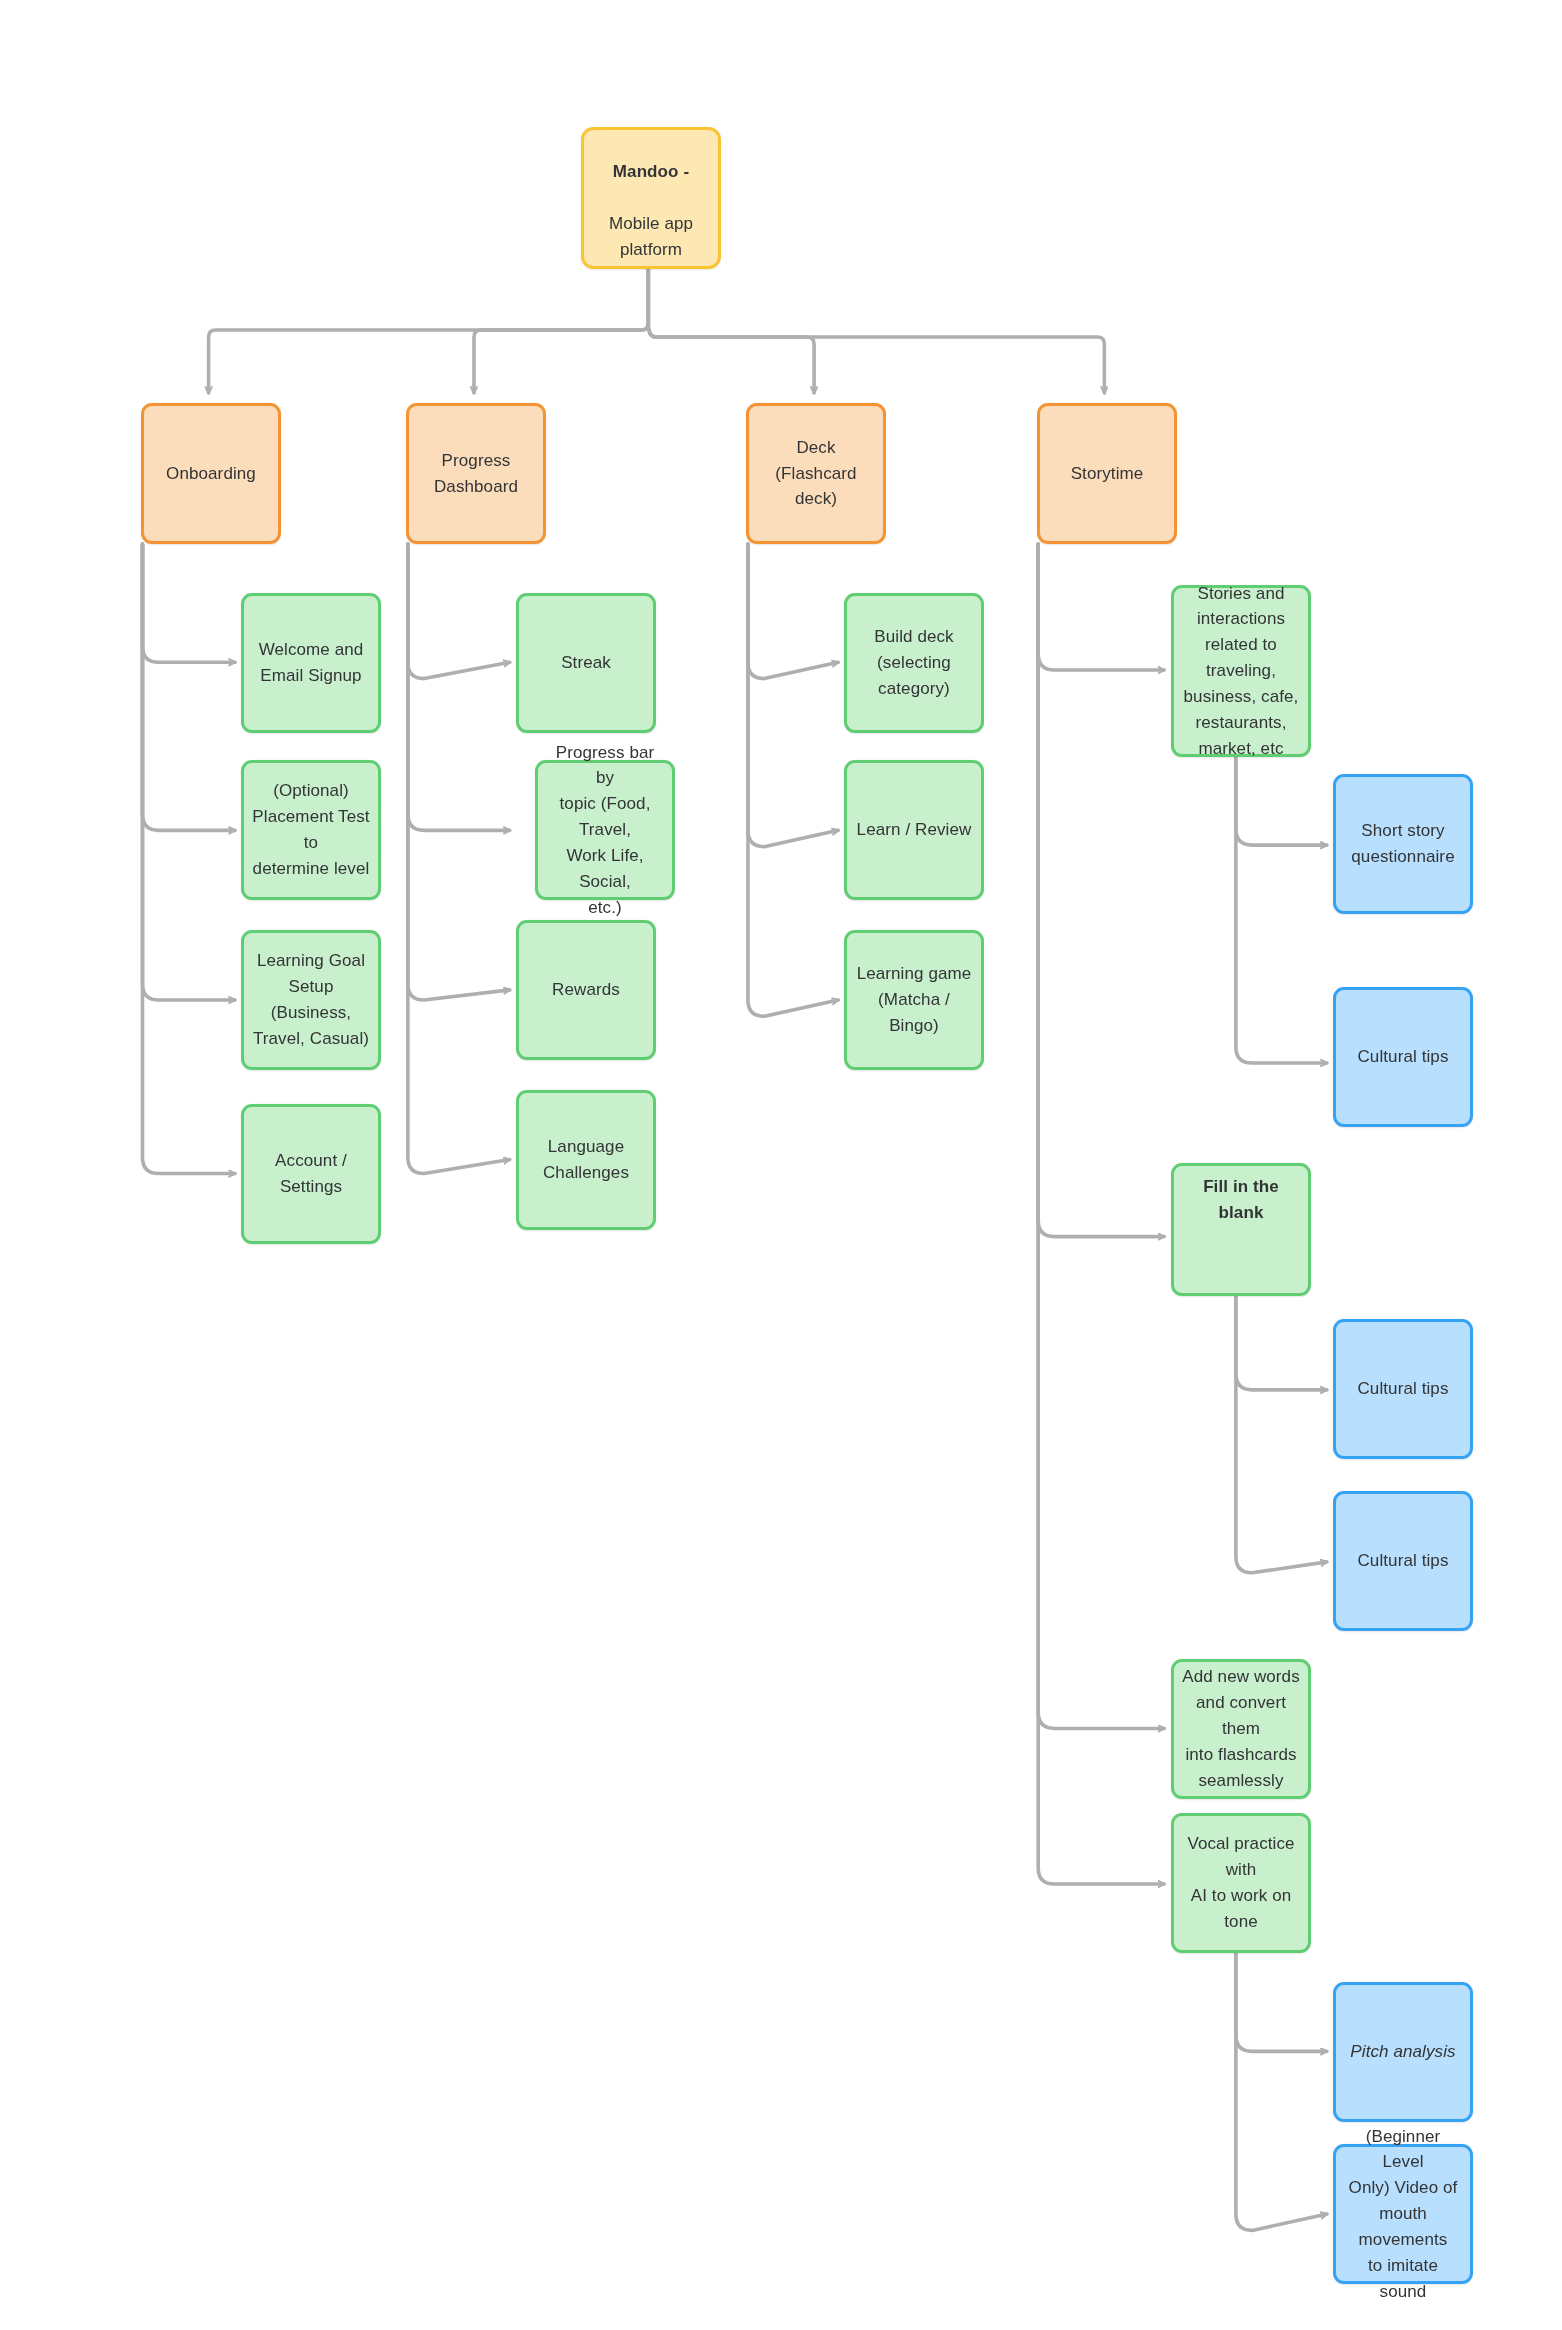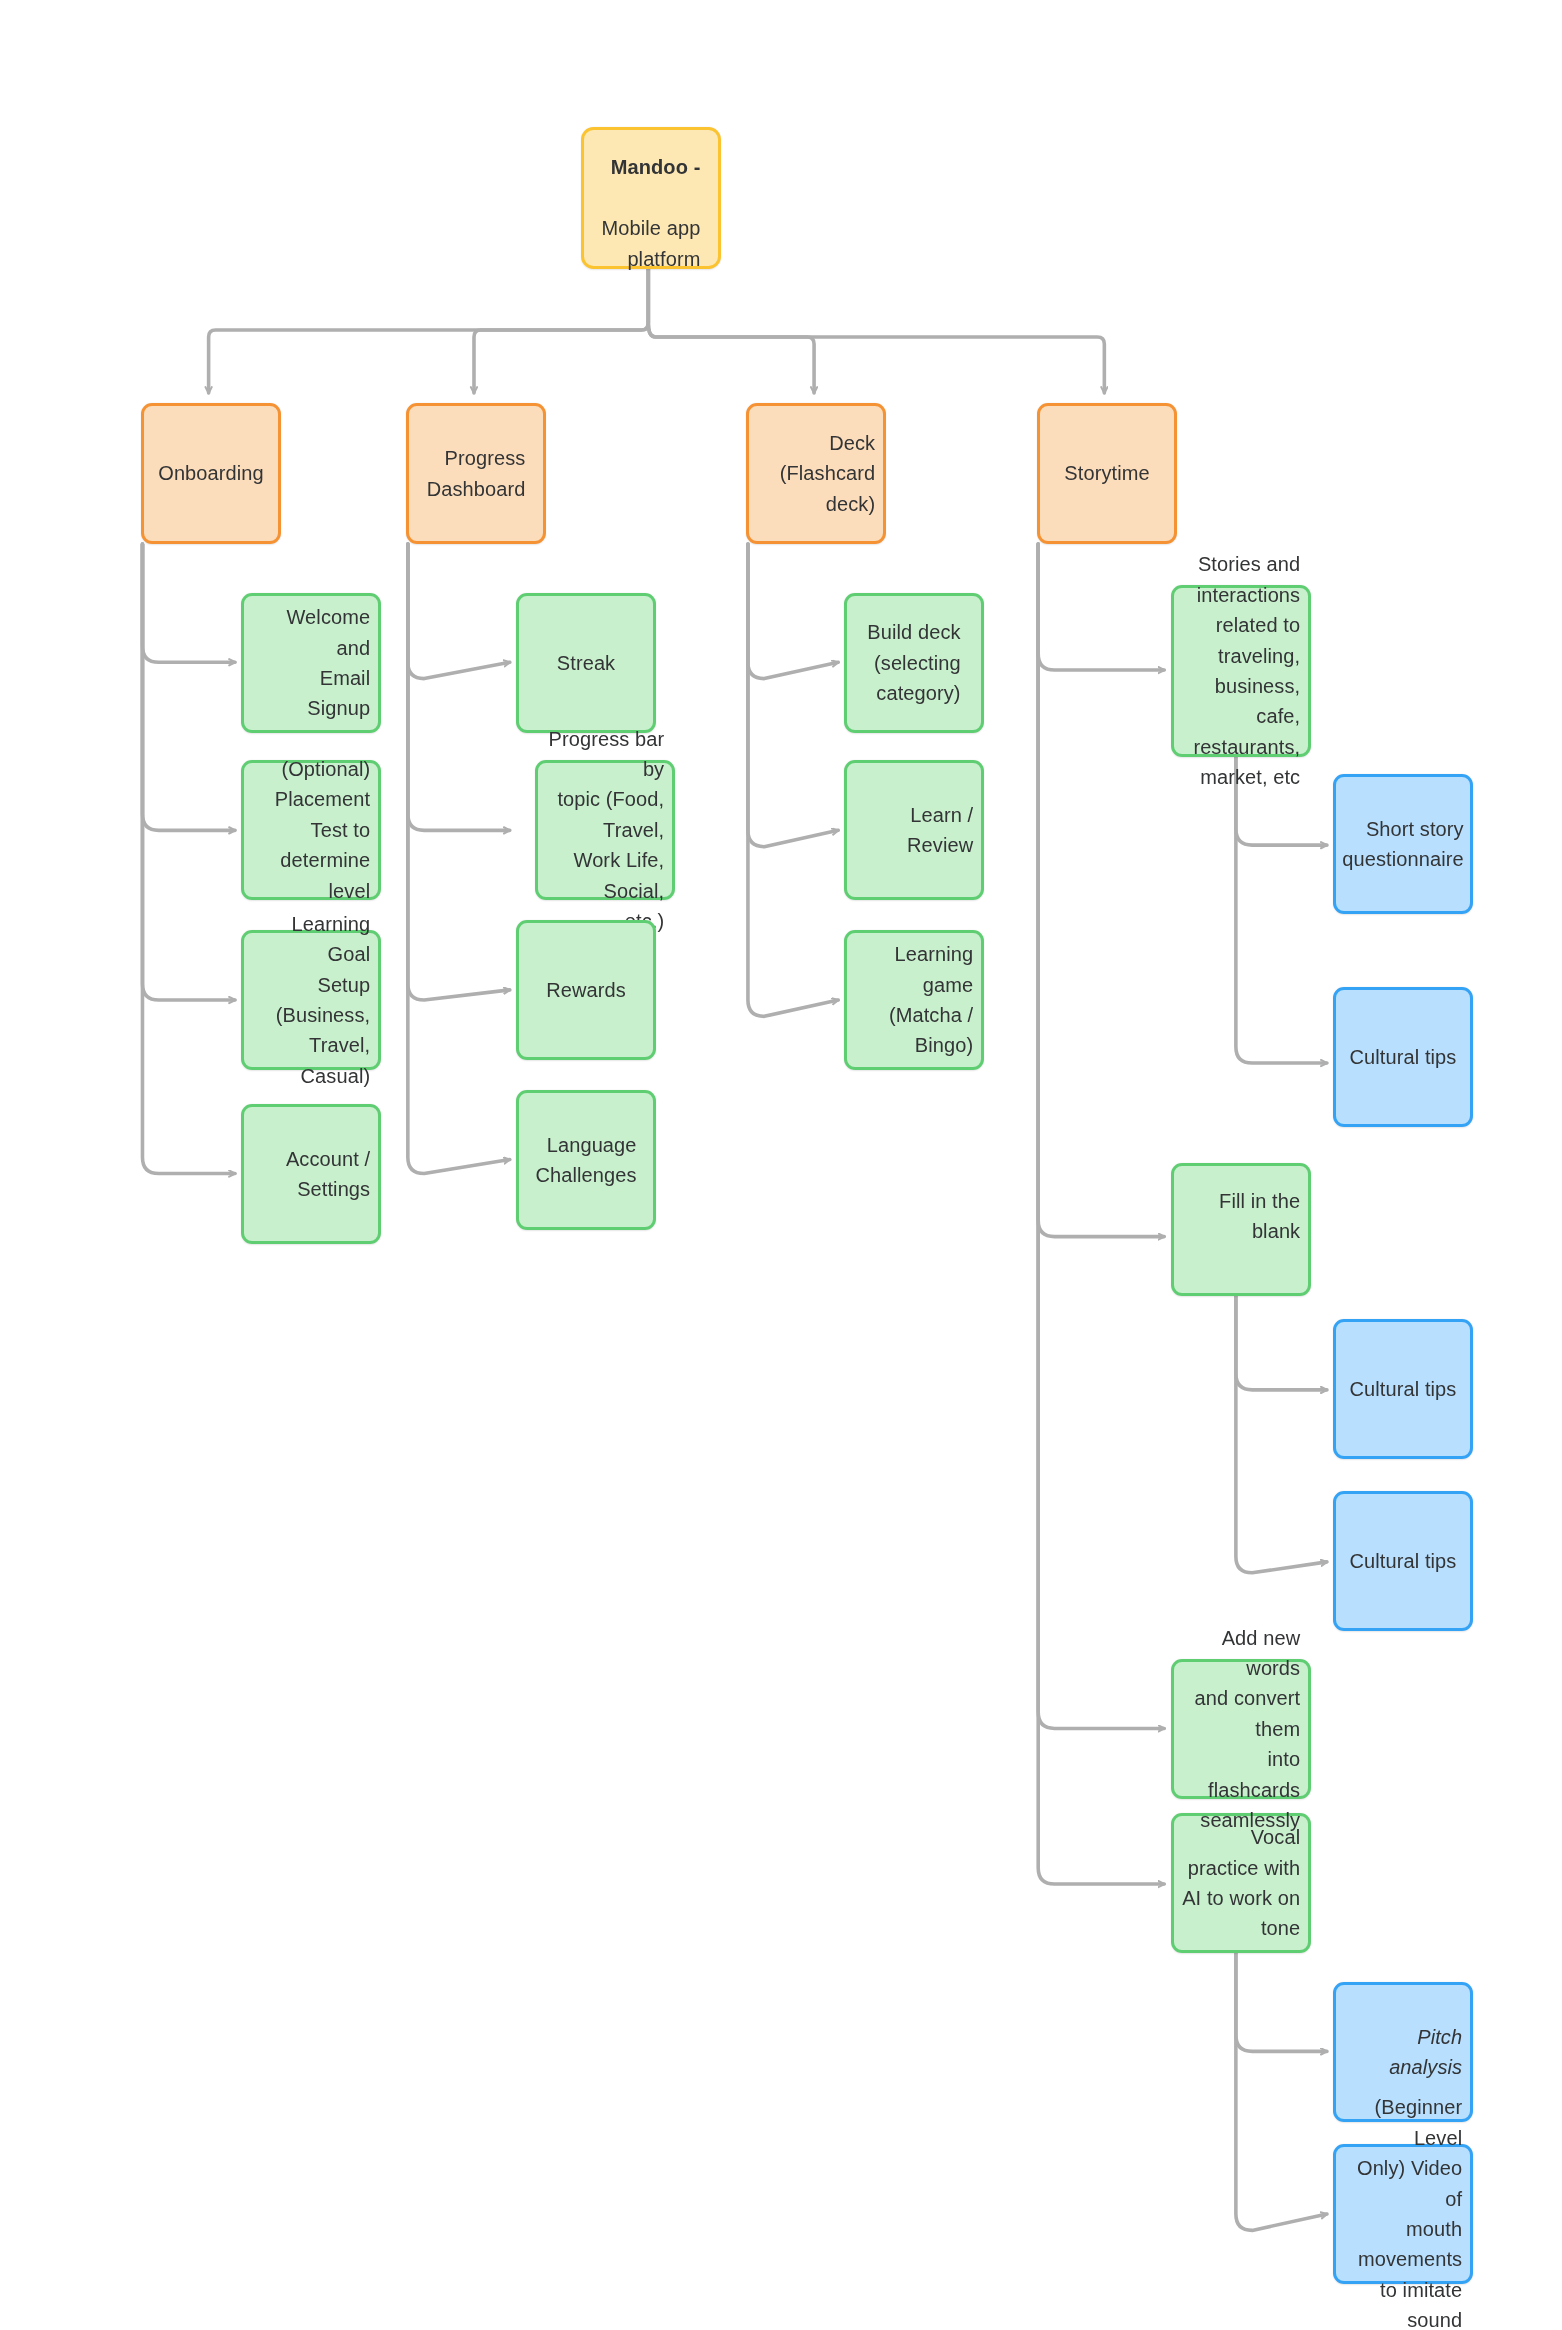--- a/index.html
+++ b/index.html
@@ -26,26 +26,26 @@
     width: 1562px;
     height: 2330px;
     pointer-events: none;
   }
   .node {
     position: absolute;
     box-sizing: border-box;
     display: flex;
     align-items: center;
     justify-content: center;
-    text-align: right;
+    text-align: center;
     border-radius: 11px;
     border-width: 3.1px;
     border-style: solid;
     color: #333436;
-    font-size: 20px;
+    font-size: 17px;
     line-height: 1.52;
     letter-spacing: 0.1px;
     padding: 4.7px 7.8px;
     white-space: pre-line;
     box-shadow: 0 0.8px 1.6px rgba(0,0,0,0.10);
   }
   .node.root {
     background: #FDE8B4;
     border-color: #FBC32F;
     border-radius: 12.5px;
@@ -57,21 +57,22 @@
   .node.leaf {
     background: #C9F0CD;
     border-color: #5FCE72;
   }
   .node.detail {
     background: #B8DFFD;
     border-color: #34A3F5;
   }
   .node.align-top {
     align-items: flex-start;
-    padding-top: 20px;
+    padding-top: 8px;
+    font-weight: bold;
   }
   .node .title-strong {
     font-weight: bold;
   }
 </style>
 </head>
 <body>
 
 <div id="canvas">
 

